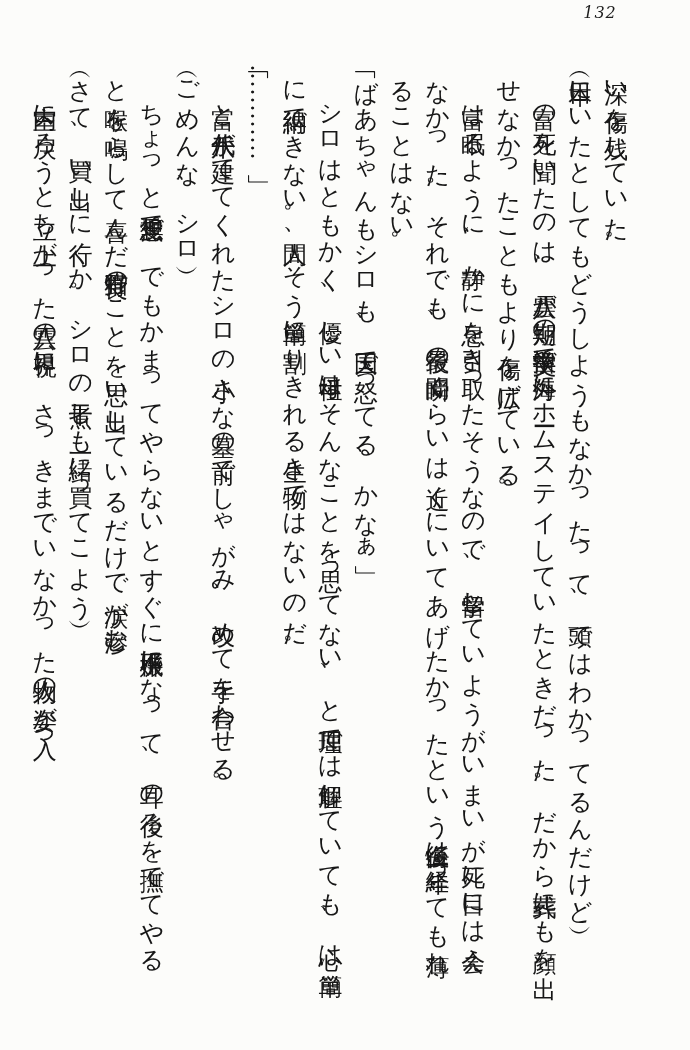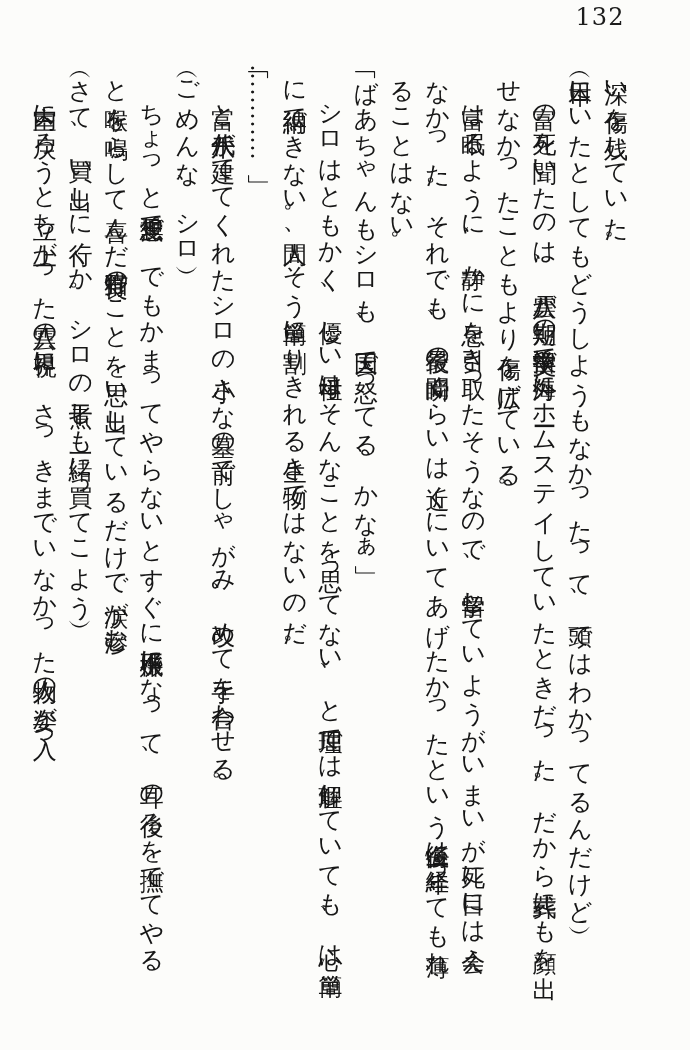--- a/index.html
+++ b/index.html
@@ -13,21 +13,22 @@
     background: #fcfcfa;
     overflow: hidden;
     font-family: "DejaVu Serif", "Liberation Serif", serif;
   }
   .page-number {
     position: absolute;
     top: 3px;
     left: 570px;
     width: 60px;
     text-align: center;
-    font-size: 24px;
+    font-size: 16px;
+    font-style: italic;
     color: #1c1c1c;
     letter-spacing: 1px;
   }
   .text-body {
     position: absolute;
     top: 64px;
     right: 57px;
     width: 608px;
     height: 914px;
     writing-mode: vertical-rl;

